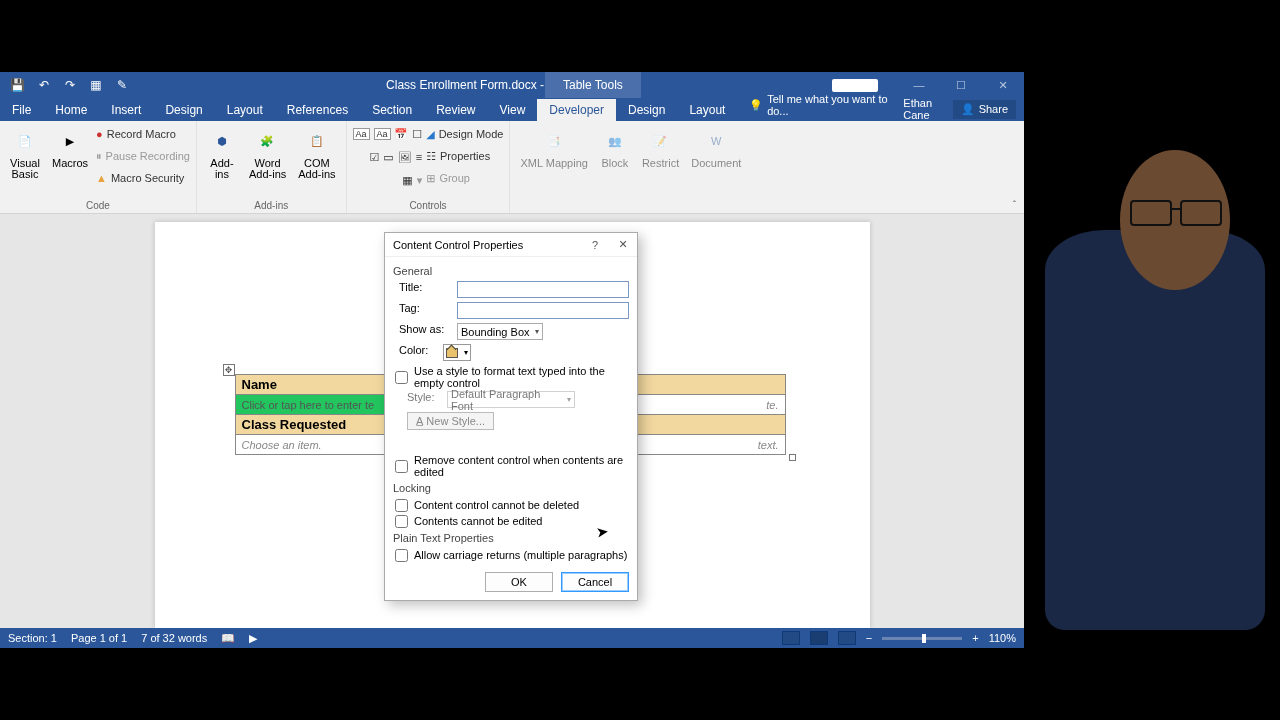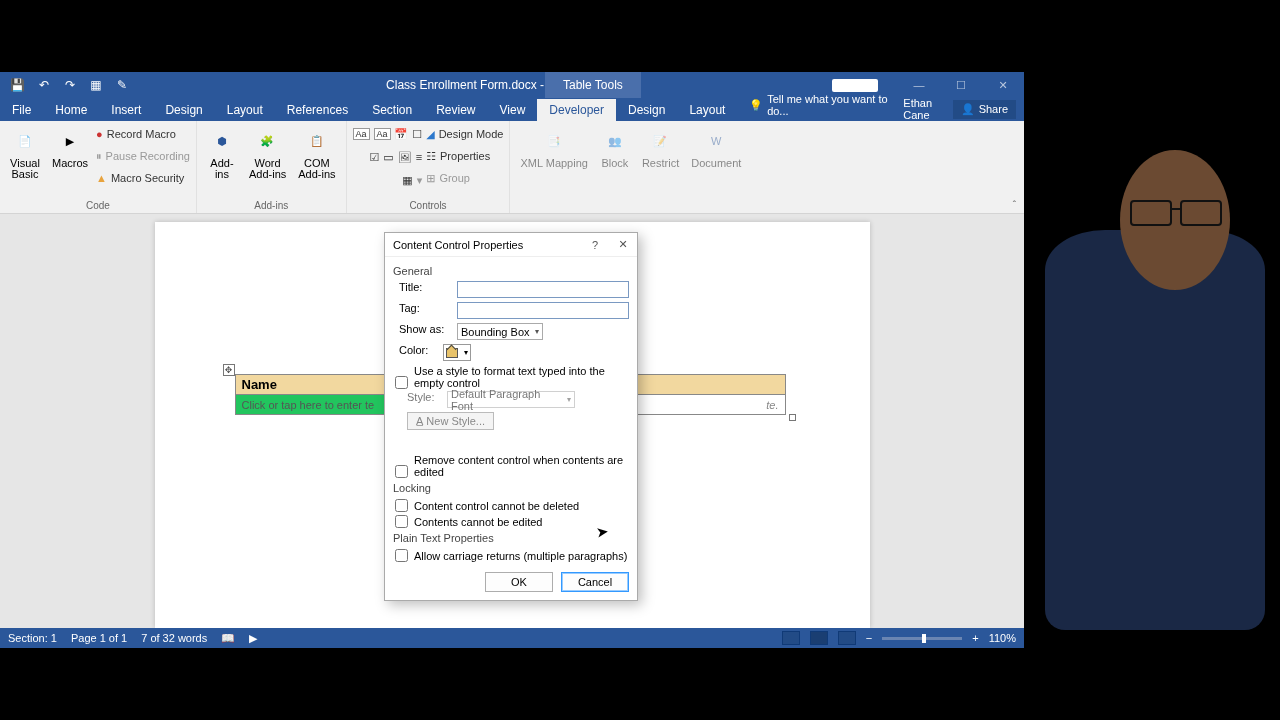--- a/index.html
+++ b/index.html
@@ -59,21 +59,21 @@
   .dlgbody { padding:4px 8px 0;}
   .section { color:#444; margin:4px 0 4px;}
   .frow { display:flex; align-items:flex-start; gap:6px; margin:2px 0 4px; padding-left:6px;}
   .frow label { width:52px; text-align:left;}
   .frow input[type=text]{ flex:1; border:1px solid #7a99c2; height:17px; padding:0 2px; font-size:11px;}
   .combo { display:flex; align-items:center; border:1px solid #aaa; height:17px; padding:0 3px; gap:4px; background:#fff;}
   .combo .arrow{ margin-left:auto; font-size:8px; color:#555;}
   .colorbtn { width:28px; height:17px; border:1px solid #999; display:flex;align-items:center;justify-content:space-between;padding:0 2px;}
   .colorbtn .sw{ width:12px;height:10px; background:#e8c36b; border:1px solid #555; position:relative;}
   .colorbtn .sw::before{content:'';position:absolute;left:1px;top:-3px;width:6px;height:6px;border:1px solid #444;border-bottom:none;border-right:none;transform:rotate(45deg);background:#e8c36b;}
-  .chk { display:flex; align-items:flex-end; gap:6px; margin:2px 0; padding-left:2px;}
+  .chk { display:flex; align-items:center; gap:6px; margin:2px 0; padding-left:2px;}
   .chk input{ margin-top:1px;}
   .indent { padding-left:14px;}
   .btnsmall{ border:1px solid #bbb; background:#f4f4f4; padding:2px 8px; color:#888; font-size:11px;}
   .dlgbtns{ display:flex; justify-content:flex-end; gap:8px; padding:8px;}
   .dbtn{ width:68px; height:20px; border:1px solid #adadad; background:#fdfdfd; font-size:11px; text-align:center; line-height:18px;}
   .dbtn.focus{ border:1px solid #3399ff; box-shadow:inset 0 0 0 1px #99ccff;}
 
   .cursor { position:absolute; left:596px; top:451px; z-index:50; font-size:15px; transform:rotate(-8deg); pointer-events:none;}
 
   .person { position:absolute; right:0; top:140px; width:250px; height:510px; }
@@ -254,20 +254,28 @@
         <table class="form">
           <tbody>
               <tr>
                 <td class="hdr" style="width:50%;">Name</td>
                 <td class="hdr">&nbsp;</td>
               </tr>
           <tr>
             <td class="sel"><span style="color:#555;">Click or tap here to enter te</span></td>
             <td style="text-align:right;"><span class="ccplace">te.</span></td>
           </tr>
+          <tr>
+                <td class="hdr">Class Requested</td>
+                <td class="hdr">&nbsp;</td>
+              </tr>
+          <tr>
+            <td><span class="ccplace">Choose an item.</span></td>
+            <td style="text-align:right;"><span class="ccplace">text.</span></td>
+          </tr>
         </tbody>
           </table>
         <div class="resizehandle"></div>
       </div>
     </div>
   </div>
 
   <div class="statusbar">
     <span>Section: 1</span>
     <span>Page 1 of 1</span>

